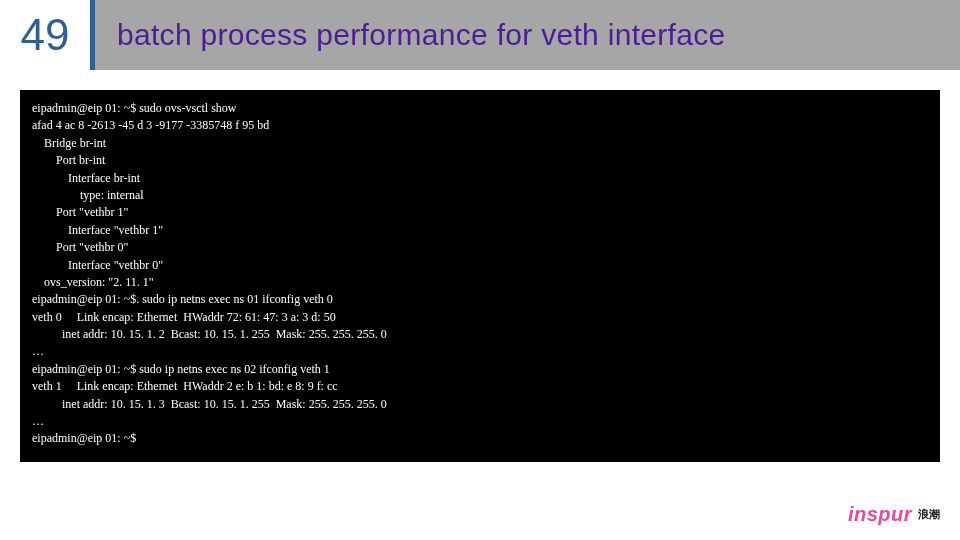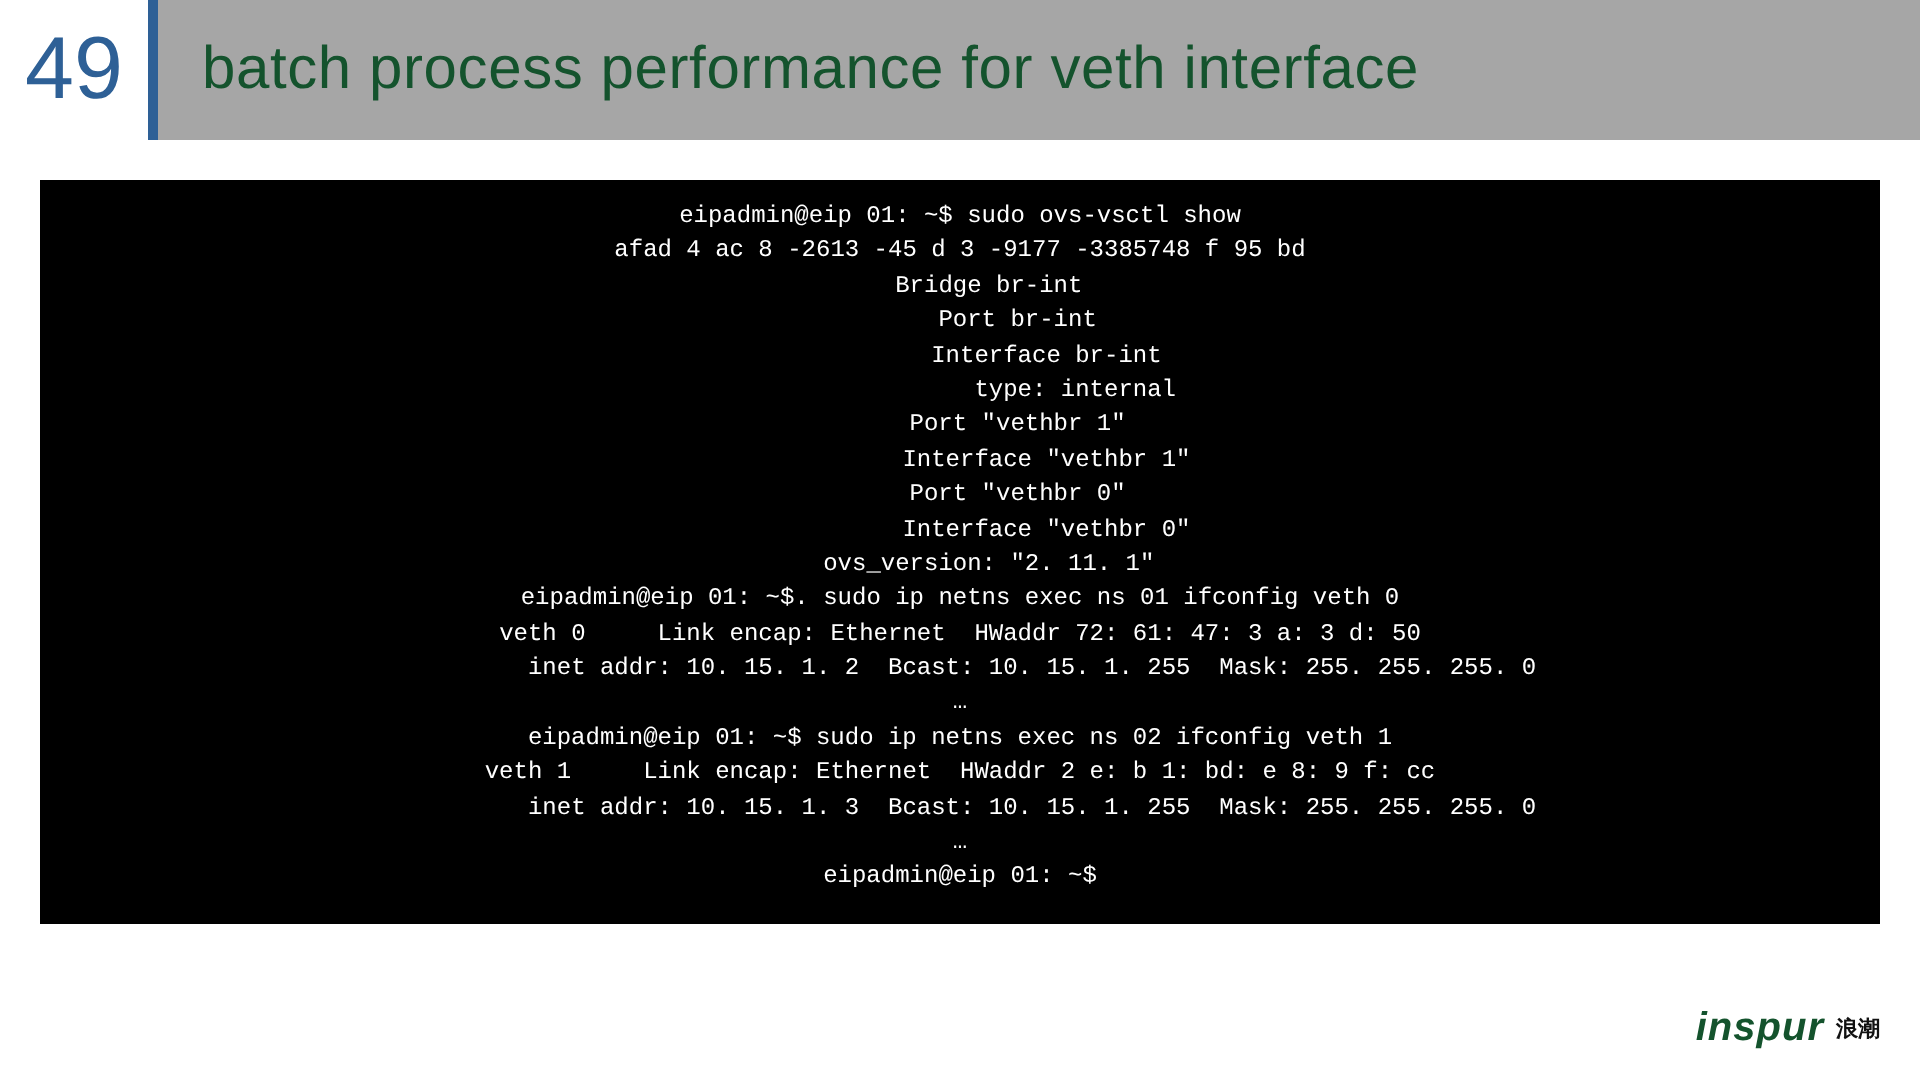--- a/index.html
+++ b/index.html
@@ -10,66 +10,65 @@
     font-family: "Segoe UI", Arial, sans-serif;
     position: relative;
     overflow: hidden;
   }
   .header {
     display: flex;
     align-items: stretch;
     height: 70px;
   }
   .slide-number {
-    width: 79px;
+    width: 95px;
     background: #ffffff;
     color: #2e6096;
     font-size: 44px;
     font-weight: 400;
     display: flex;
     align-items: center;
     justify-content: center;
     border-right: 5px solid #2e6096;
   }
   .title-bar {
     flex: 1;
     background: #a6a6a6;
-    color: #14532d;
+    color: #4c1d95;
     font-size: 30px;
     font-weight: 400;
     display: flex;
     align-items: center;
     padding-left: 22px;
     letter-spacing: 0.3px;
   }
   .terminal {
     margin: 20px 20px 0 20px;
     background: #000000;
     color: #ffffff;
-    font-family: Liberation Mono, monospace;
+    font-family: Liberation Serif, serif;
     font-size: 12px;
     line-height: 1.45;
     padding: 10px 12px 14px 12px;
     white-space: pre;
-    text-align: center;
   }
   .footer-logo {
     position: absolute;
     right: 20px;
     bottom: 14px;
     display: flex;
     align-items: center;
     gap: 6px;
   }
   .logo-text {
     font-family: Arial, sans-serif;
     font-weight: 900;
     font-style: italic;
     font-size: 20px;
-    color: #14532d;
+    color: #ec4899;
     letter-spacing: 0.5px;
   }
   .logo-cn {
     font-size: 11px;
     color: #111;
     font-weight: bold;
   }
 </style>
 </head>
 <body>

